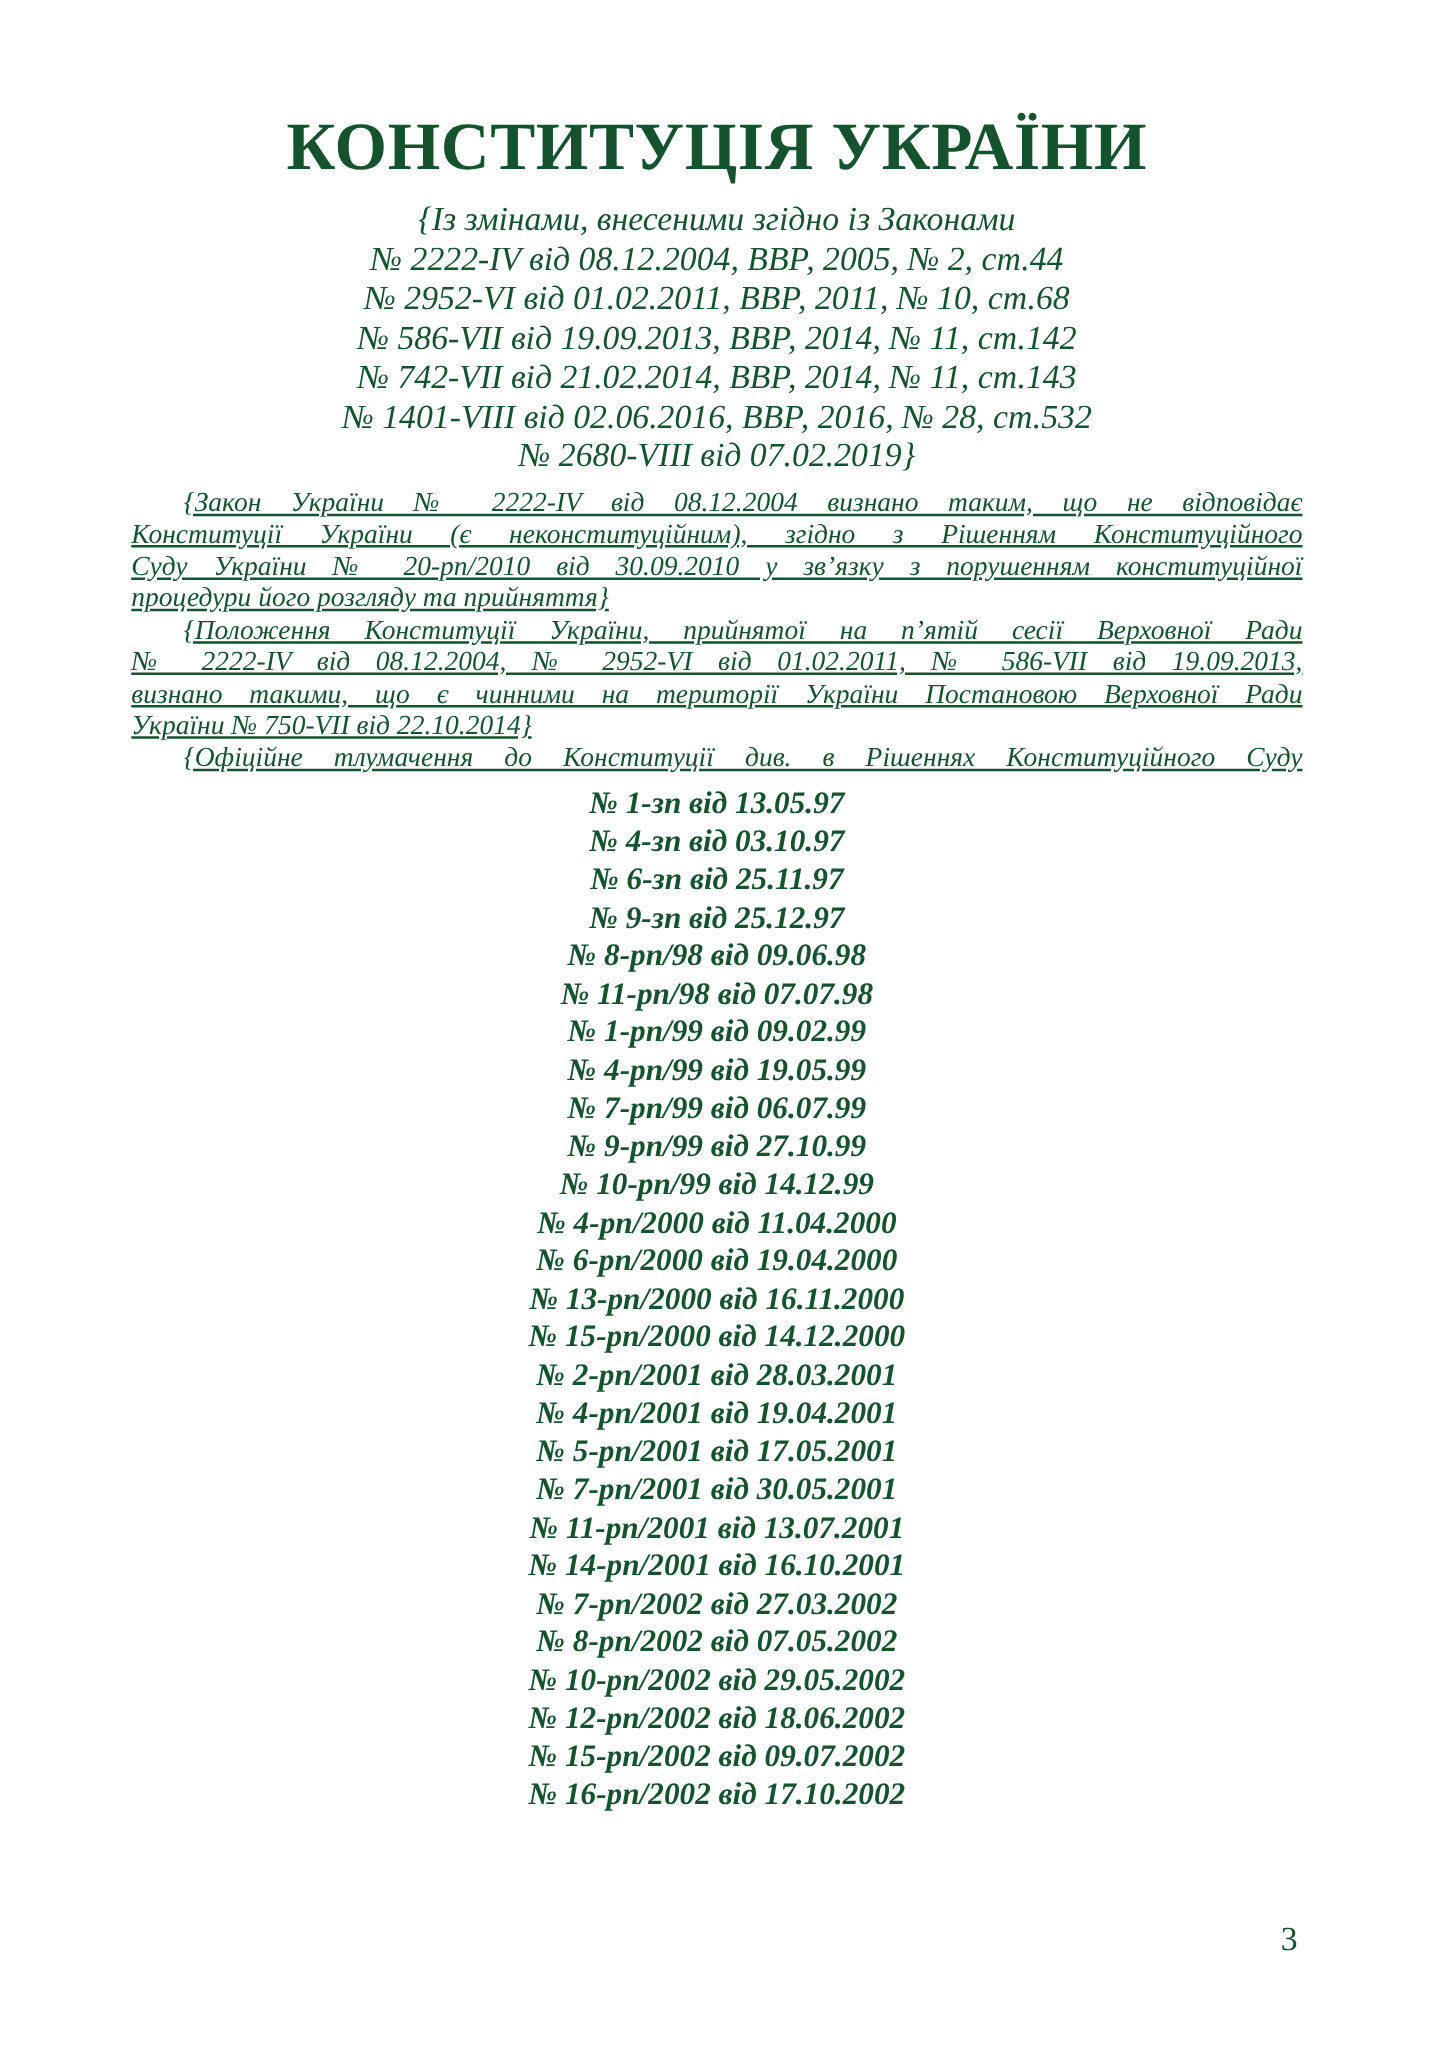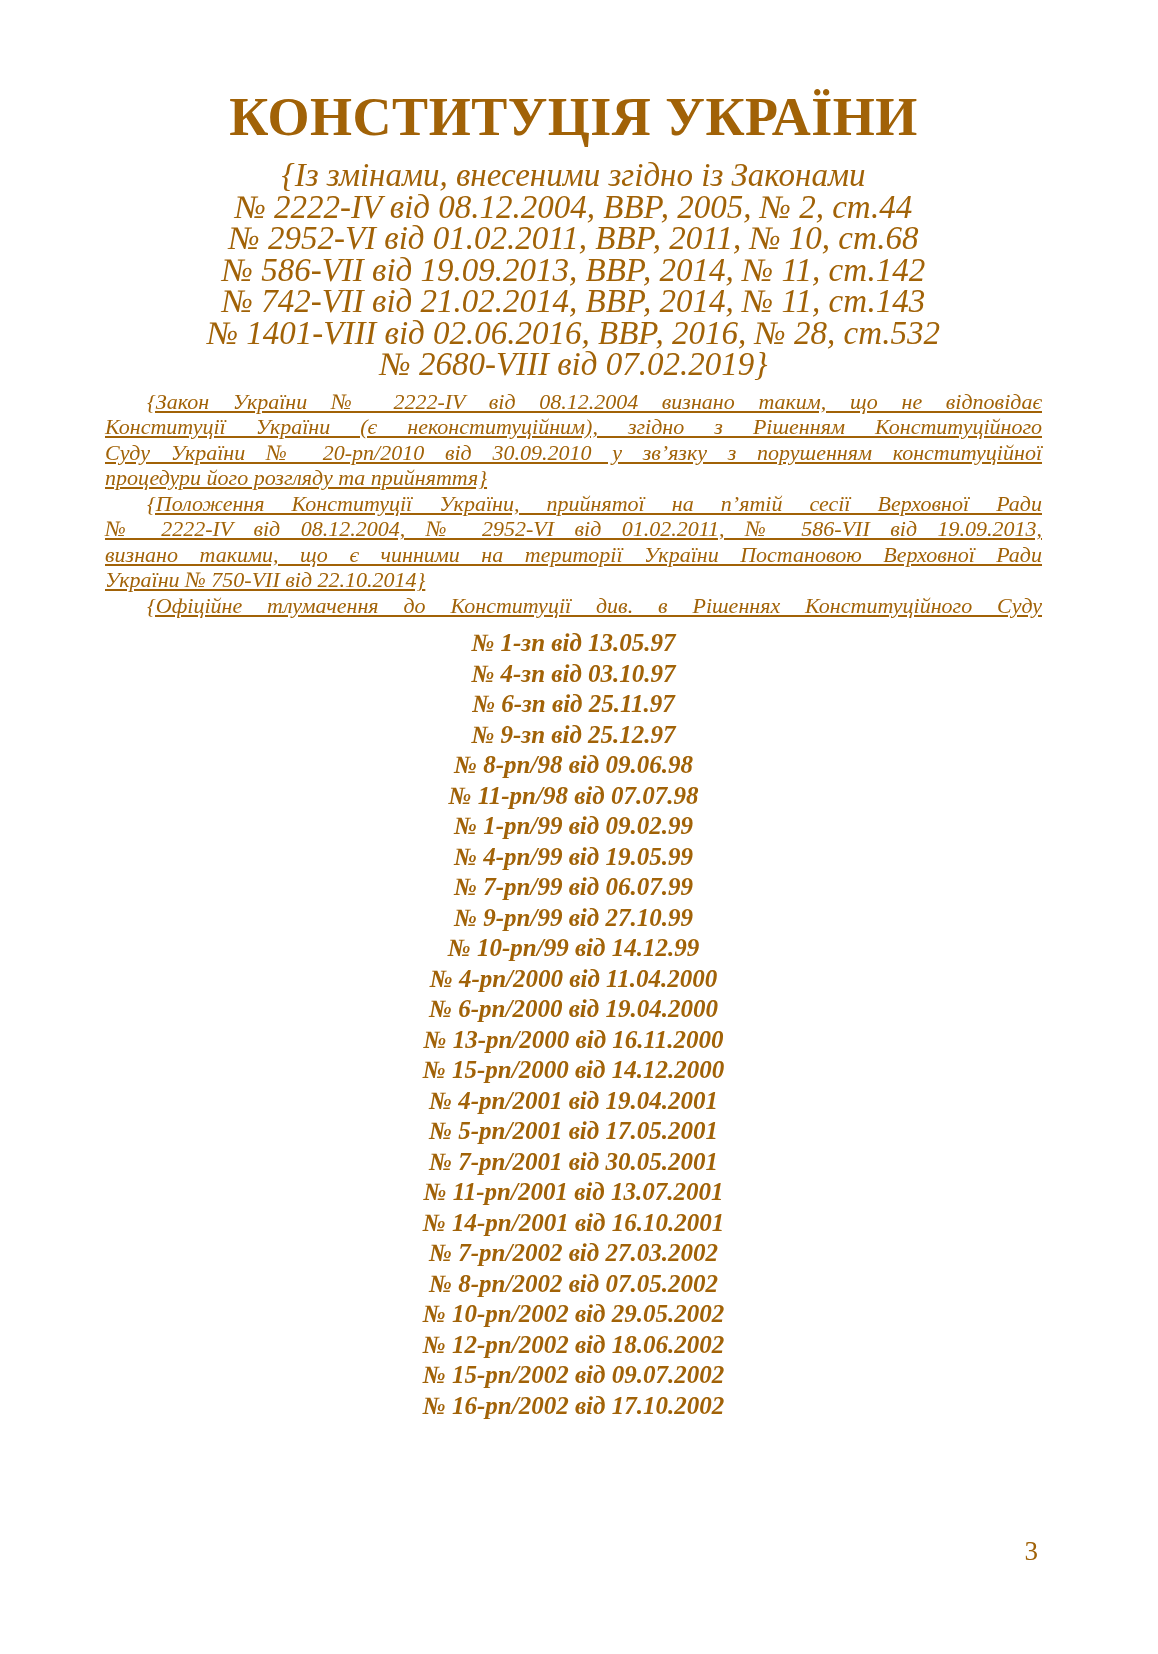--- a/index.html
+++ b/index.html
@@ -7,41 +7,41 @@
     padding: 0;
     background: #ffffff;
   }
   .page {
     position: relative;
     width: 1158px;
     height: 1654px;
     background: #ffffff;
     overflow: hidden;
     font-family: "Liberation Serif", serif;
-    color: #a16207;
+    color: #14532d;
   }
   .content {
     position: absolute;
     left: 105px;
     top: 0;
     width: 937px;
   }
   .doc-title {
     margin: 88px 0 0 0;
     text-align: center;
     font-weight: bold;
     font-size: 54px;
     line-height: 58px;
     letter-spacing: 0.5px;
     white-space: nowrap;
   }
   .amendments {
     margin-top: 14px;
     font-style: italic;
-    font-size: 33px;
+    font-size: 27px;
     line-height: 31.5px;
     text-align: center;
   }
   .amendment-line { white-space: nowrap; }
   .notes {
     margin-top: 8px;
     font-style: italic;
     font-size: 22px;
     line-height: 25.5px;
     text-decoration: underline;
@@ -115,20 +115,21 @@
         <div class="court-line">№ 11-рп/98 від 07.07.98</div>
         <div class="court-line">№ 1-рп/99 від 09.02.99</div>
         <div class="court-line">№ 4-рп/99 від 19.05.99</div>
         <div class="court-line">№ 7-рп/99 від 06.07.99</div>
         <div class="court-line">№ 9-рп/99 від 27.10.99</div>
         <div class="court-line">№ 10-рп/99 від 14.12.99</div>
         <div class="court-line">№ 4-рп/2000 від 11.04.2000</div>
         <div class="court-line">№ 6-рп/2000 від 19.04.2000</div>
         <div class="court-line">№ 13-рп/2000 від 16.11.2000</div>
         <div class="court-line">№ 15-рп/2000 від 14.12.2000</div>
+        <div class="court-line">№ 2-рп/2001 від 28.03.2001</div>
         <div class="court-line">№ 4-рп/2001 від 19.04.2001</div>
         <div class="court-line">№ 5-рп/2001 від 17.05.2001</div>
         <div class="court-line">№ 7-рп/2001 від 30.05.2001</div>
         <div class="court-line">№ 11-рп/2001 від 13.07.2001</div>
         <div class="court-line">№ 14-рп/2001 від 16.10.2001</div>
         <div class="court-line">№ 7-рп/2002 від 27.03.2002</div>
         <div class="court-line">№ 8-рп/2002 від 07.05.2002</div>
         <div class="court-line">№ 10-рп/2002 від 29.05.2002</div>
         <div class="court-line">№ 12-рп/2002 від 18.06.2002</div>
         <div class="court-line">№ 15-рп/2002 від 09.07.2002</div>

